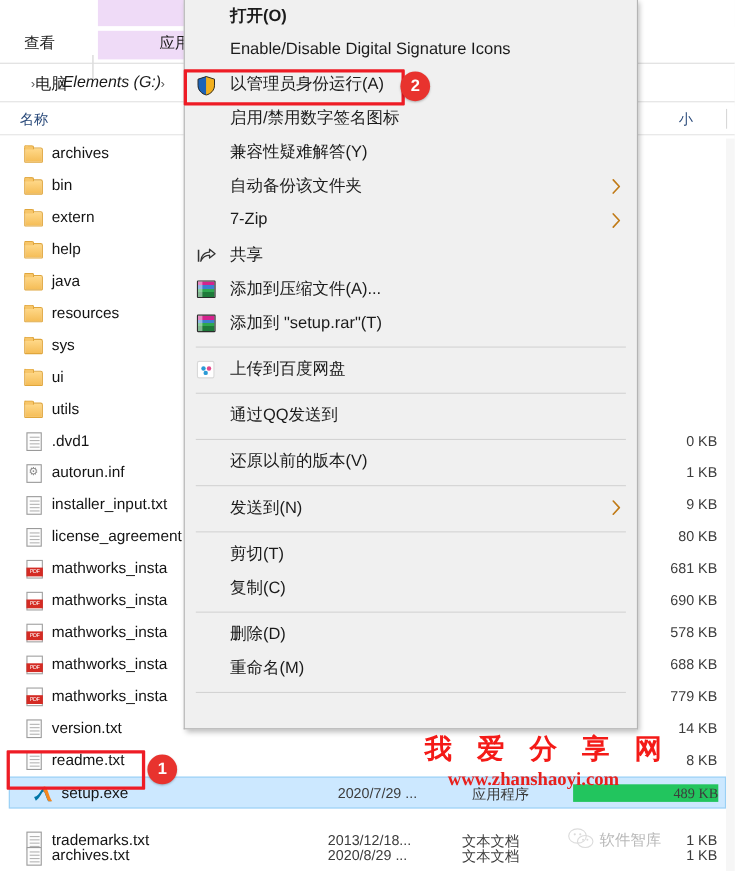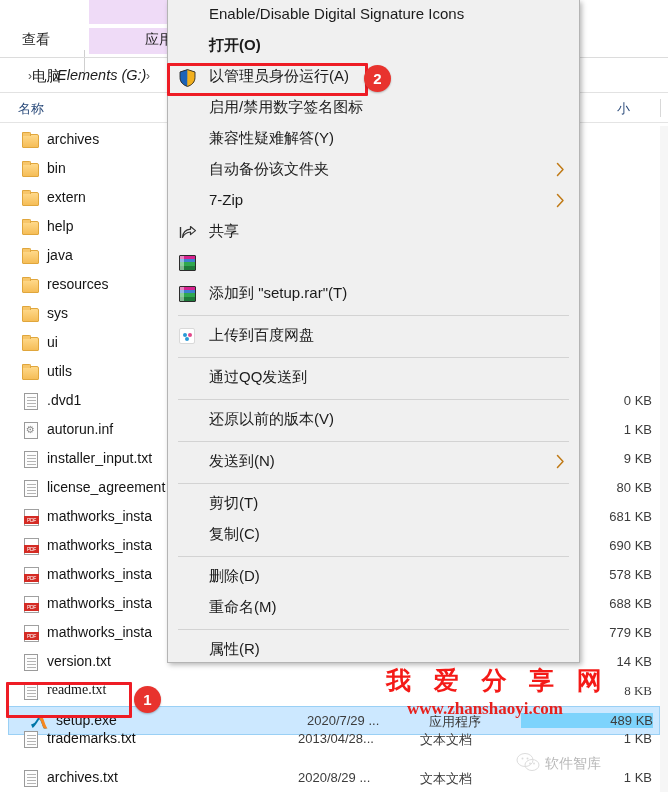--- a/index.html
+++ b/index.html
@@ -109,21 +109,21 @@
     white-space: nowrap;
   }
   .file-size {
     position: absolute; left: 520px; width: 132px; top: 6px;
     font-size: 13px; color: #3c3c3c; text-align: right;
   }
   .row-selected {
     background: #cce8ff;
     border: 1px solid #9ad0f5;
   }
-  .row-selected2 { background: #7dd3fc; }
+  .row-selected2 { background: #22c55e; font-family: Liberation Serif, serif; }
 
   
   .ic-folder {
     width: 17px; height: 14px; margin-top: 2px;
     background: linear-gradient(#ffd98a, #f5bd57);
     border: 1px solid #e0a63c;
     border-radius: 1px 2px 1px 1px;
     position: relative;
   }
   .ic-folder::before {
@@ -379,58 +379,58 @@
     <div class="file-row" style="top: 493px;">
       <span class="file-icon"><span class="ic-pdf" style="display: inline-block;"></span></span>
       <span class="file-name">mathworks_insta</span>
       <span class="file-size">779 KB</span>
     </div>
     <div class="file-row" style="top: 522px;">
       <span class="file-icon"><span class="ic-doc" style="display: inline-block;"></span></span>
       <span class="file-name">version.txt</span>
       <span class="file-size">14 KB</span>
     </div>
-    <div class="file-row" style="top: 551px; font-family: Liberation Serif, serif;">
+    <div class="file-row" style="top: 551px;">
       <span class="file-icon"><span class="ic-doc" style="display: inline-block;"></span></span>
       <span class="file-name">readme.txt</span>
       <span class="file-size">8 KB</span>
     </div>
     <div class="file-row row-selected" style="top: 580px; left: 8px; width: 652px;">
       <span class="file-icon"><span class="ic-matlab" style="display: inline-block;"><svg viewBox="0 0 20 18" width="20" height="18">
             <path d="M1 11.5 C4 11 5.5 9 7.5 5.5 C8.6 3.6 9.6 2.5 10.3 2.5 C11.2 2.5 12 4 13 7.3 C14 10.6 15.3 13.8 16.6 15.5 L13.8 15.5 C12.8 13.6 11.8 10.8 11 8.8 C10.4 7.3 10 6.6 9.6 6.6 C9.1 6.6 8.4 7.6 7.2 9.6 C5.9 11.8 4.3 13.9 2.6 15 Z" fill="#0076a8"></path>
             <path d="M9.6 6.6 C10.3 6.6 11 8.2 11.9 10.9 C12.7 13.3 13.4 14.8 14.2 15.5 L17.5 15.5 C15.8 13.3 14.6 9.6 13.6 6.6 C12.7 3.8 11.6 2 10.3 2 C9.9 2 9.5 2.2 9.1 2.6 C9.3 3.3 9.5 4.8 9.6 6.6 Z" fill="#f6871f"></path>
           </svg></span></span>
       <span class="file-name">setup.exe</span>
       <span class="file-date">2020/7/29 ...</span>
       <span class="file-type">应用程序</span>
       <span class="file-size row-selected2" style="left: 512px;">489 KB</span>
     </div>
-    <div class="file-row" style="top: 599px;">
+    <div class="file-row" style="top: 624px;">
       <span class="file-icon"><span class="ic-doc" style="display: inline-block;"></span></span>
       <span class="file-name">trademarks.txt</span>
-      <span class="file-date">2013/04/28...</span>
+      <span class="file-date">2013/12/18...</span>
       <span class="file-type">文本文档</span>
       <span class="file-size">1 KB</span>
     </div>
     <div class="file-row" style="top: 638px;">
       <span class="file-icon"><span class="ic-doc" style="display: inline-block;"></span></span>
       <span class="file-name">archives.txt</span>
       <span class="file-date">2020/8/29 ...</span>
       <span class="file-type">文本文档</span>
       <span class="file-size">1 KB</span>
     </div>
   </div>
 <div id="vscroll-track"></div>
 
 <div id="context-menu">
     <div class="menu-item">
+      <span class="mi-label bold">打开(O)</span>
+    </div>
+    <div class="menu-item">
       <span class="mi-label">Enable/Disable Digital Signature Icons</span>
-    </div>
-    <div class="menu-item">
-      <span class="mi-label bold">打开(O)</span>
     </div>
     <div class="menu-item">
       <span class="mi-icon"><span class="ic-shield" style="display: inline-block;"><svg viewBox="0 0 17 18" width="17" height="18">
             <path d="M8.5 0.6 L16 3 V8.5 C16 13 12.7 16.3 8.5 17.4 C4.3 16.3 1 13 1 8.5 V3 Z" fill="#f2b01e"></path>
             <path d="M8.5 0.6 L1 3 V8.5 C1 13 4.3 16.3 8.5 17.4 Z" fill="#1c63b8"></path>
             <path d="M8.5 0.6 L16 3 V8.5 C16 13 12.7 16.3 8.5 17.4 Z" fill="#f2b01e"></path>
             <path d="M8.5 0.6 L1 3 V8.5 C1 10.9 1.9 13 3.3 14.6 L8.5 9 Z" fill="#1c63b8"></path>
             <path d="M8.5 9 L13.7 14.6 C15.1 13 16 10.9 16 8.5 V3 L8.5 0.6 Z" fill="#f2b01e"></path>
             <path d="M8.5 0.6 L16 3 V8.5 C16 13 12.7 16.3 8.5 17.4 C4.3 16.3 1 13 1 8.5 V3 Z" fill="none" stroke="#2a2a2a" stroke-width="0.9"></path>
           </svg></span></span>
@@ -460,20 +460,21 @@
     </div>
     <div class="menu-item">
       <span class="mi-icon"><span class="ic-share" style="display: inline-block;"><svg viewBox="0 0 18 16" width="18" height="16">
             <path d="M1.5 3 L1.5 14" stroke="#333" stroke-width="1.4" fill="none"></path>
             <path d="M3.5 13.5 C4 8 7 5.5 11.5 5.2 L11.5 2.5 L16.5 6.6 L11.5 10.6 L11.5 8 C8 8.2 5.2 9.8 3.5 13.5 Z" fill="none" stroke="#333" stroke-width="1.2" stroke-linejoin="round"></path>
           </svg></span></span>
       <span class="mi-label">共享</span>
     </div>
     <div class="menu-item">
       <span class="mi-icon"><span class="ic-rar" style="display: inline-block;"></span></span>
+      <span class="mi-label">添加到压缩文件(A)...</span>
     </div>
     <div class="menu-item">
       <span class="mi-icon"><span class="ic-rar" style="display: inline-block;"></span></span>
       <span class="mi-label">添加到 "setup.rar"(T)</span>
     </div>
     <div class="menu-sep"></div>
     <div class="menu-item">
       <span class="mi-icon"><span class="ic-baidu" style="display: inline-block;"></span></span>
       <span class="mi-label">上传到百度网盘</span>
     </div>
@@ -502,23 +503,20 @@
       <span class="mi-label">复制(C)</span>
     </div>
     <div class="menu-sep"></div>
     <div class="menu-item">
       <span class="mi-label">删除(D)</span>
     </div>
     <div class="menu-item">
       <span class="mi-label">重命名(M)</span>
     </div>
     <div class="menu-sep"></div>
-    <div class="menu-item">
-      <span class="mi-label">属性(R)</span>
-    </div>
   </div>
 
 <div class="red-box" id="redbox-runas"></div>
 <div class="red-box" id="redbox-setup"></div>
 <div class="step-badge" id="badge-1">1</div>
 <div class="step-badge" id="badge-2">2</div>
 
 <div id="wm-cn">我 爱 分 享 网</div>
 <div id="wm-url">www.zhanshaoyi.com</div>
 <div id="wm-wechat">

